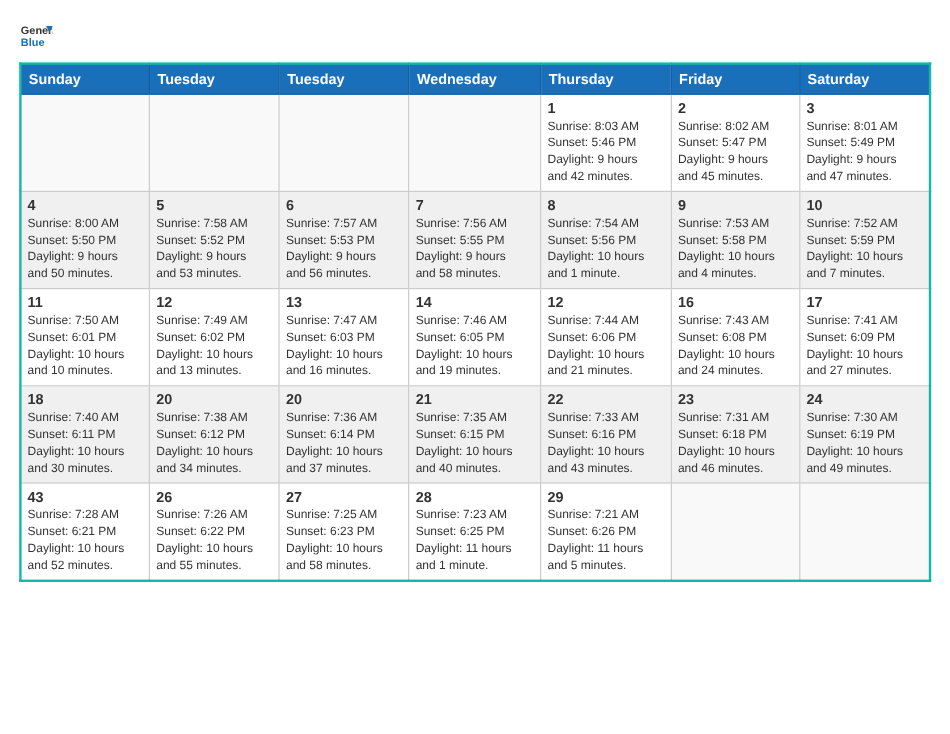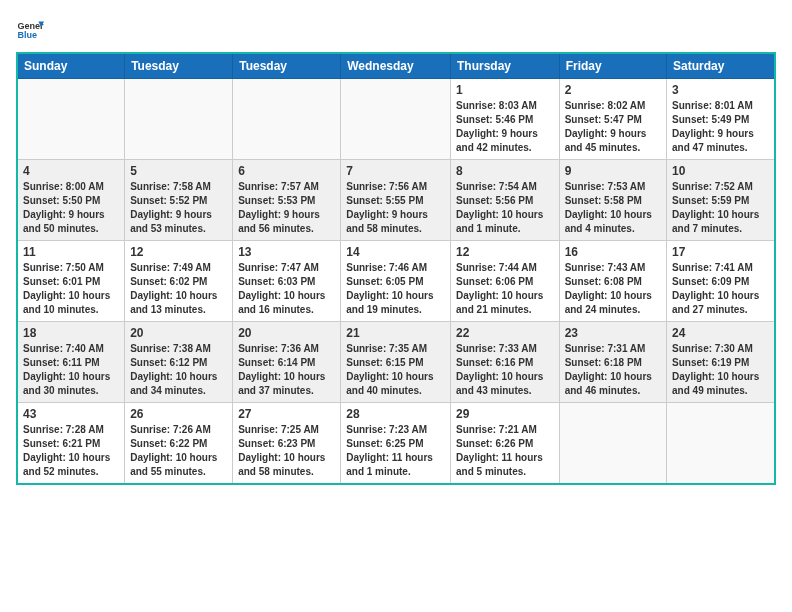--- a/index.html
+++ b/index.html
@@ -66,21 +66,20 @@
     .day-num {
       font-size: 12px;
       font-weight: bold;
       display: block;
       margin-bottom: 2px;
     }
     .day-info {
       font-size: 10px;
       line-height: 1.4;
       color: #333;
-      font-weight: bold;
     }
     .row-shaded td {
       background-color: #f0f0f0;
     }
     .row-white td {
       background-color: #ffffff;
     }
   </style>
 </head>
 <body>

